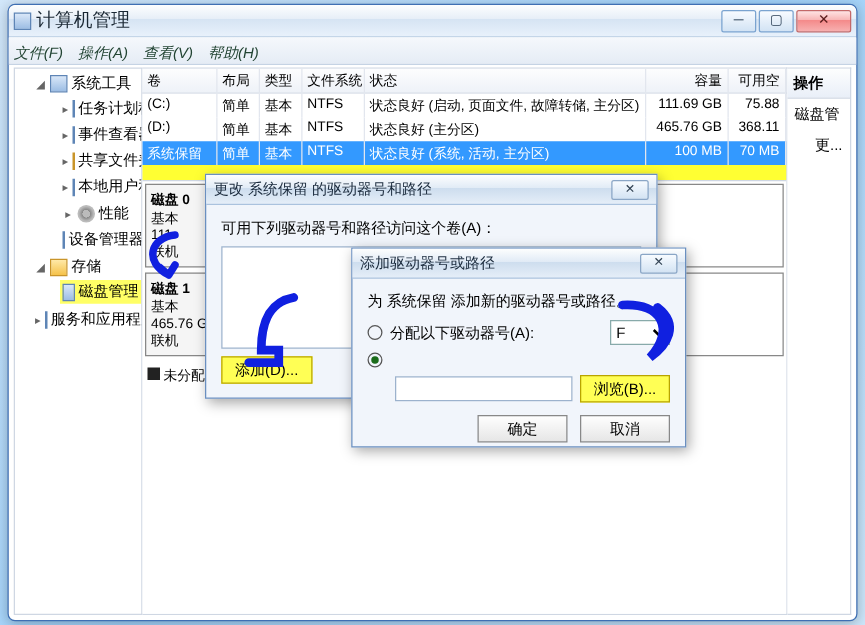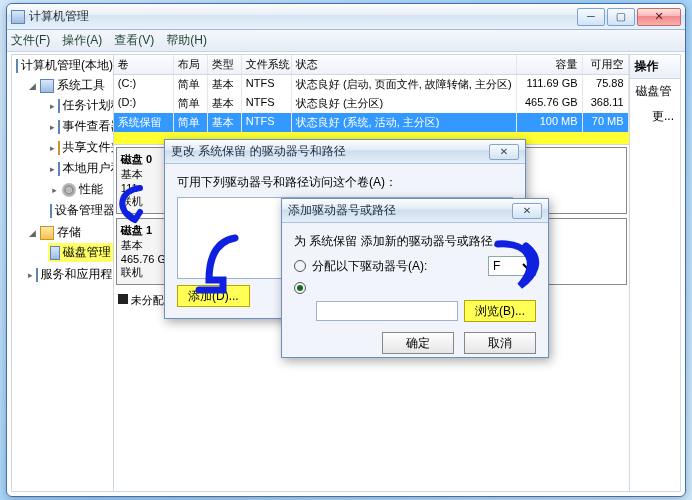--- a/index.html
+++ b/index.html
@@ -4,28 +4,28 @@
 <style>
   * { box-sizing: border-box; margin: 0; padding: 0; font-family: "Microsoft YaHei", "Segoe UI", Tahoma, sans-serif; }
   body { width: 692px; height: 500px; background: linear-gradient(135deg, #d3e8fb 0%, #9fd1fa 50%, #cde7fb 100%); position: relative; overflow: hidden; }
 
   
   .win { position: absolute; top: 3px; left: 6px; width: 680px; height: 494px;
          background: #fff; border: 1px solid #3f6fb3; border-radius: 6px; box-shadow: 0 2px 10px rgba(0,0,0,.25); }
   .titlebar { height: 26px; background: linear-gradient(#fdfefe,#e6eef7 45%,#d6e4f3 46%,#e8f1fb);
               border-bottom: 1px solid #9db8d7; display: flex; align-items: center; padding: 0 4px; border-radius: 6px 6px 0 0; }
   .title-ico { width: 14px; height: 14px; margin-right: 4px; }
-  .title-txt { font-size: 12px; color: #1a2733; flex: 1; }
+  .title-txt { font-size: 15px; color: #1a2733; flex: 1; }
   .win-btns { display: flex; gap: 2px; }
   .win-btn { width: 28px; height: 18px; border: 1px solid #7aa3d0; border-radius: 2px;
              background: linear-gradient(#f8fbff,#d2e3f4); font-size: 11px; text-align: center; line-height: 15px; color:#2a3f55; }
   .win-btn.close { width: 44px; background: linear-gradient(#ffe3e3,#f7b4b4 45%,#f48a8a 46%,#f7b0b0); border-color:#c46868; color:#5a1c1c; }
 
   .menubar { height: 22px; background: linear-gradient(#f5f8fc,#e5ecf5); border-bottom:1px solid #c5d3e4;
-             display:flex; align-items:center; padding:0 4px; font-size:12px; color:#243; gap:12px; }
+             display:flex; align-items:flex-end; padding:0 4px; font-size:12px; color:#243; gap:12px;font-style:italic; }
 
   .workspace { position:absolute; top:50px; left:4px; right:4px; bottom:4px; display:flex; }
 
   
   .tree { width:128px; border:1px solid #cfd7e3; background:#fff; font-size:12px; overflow:hidden; }
   .tree ul { list-style:none; }
   .tree li { padding:1px 0 1px 2px; white-space:nowrap; }
   .tree .node { display:flex; align-items:center; gap:3px; padding:1px 2px; }
   .tree .node.sel { background:#ffff66; }
   .tree .expander { width:9px; height:9px; display:inline-flex; align-items:center; justify-content:center; color:#666; font-size:9px; }
@@ -108,24 +108,20 @@
     <span>操作(A)</span>
     <span>查看(V)</span>
     <span>帮助(H)</span>
   </div>
 
   <div class="workspace">
 
     <div class="tree">
       <ul>
         <li>
-            <div class="node">
-              <span class="ico ico-tool"></span>
-              <span>计算机管理(本地)</span>
-            </div>
           <ul style="padding-left:10px">
             <li>
                 <div class="node">
                   <span class="expander">◢</span>
                   <span class="ico ico-tool"></span>
                   <span>系统工具</span>
                 </div>
               <ul style="padding-left:20px">
                 <li>
                     <div class="node">

